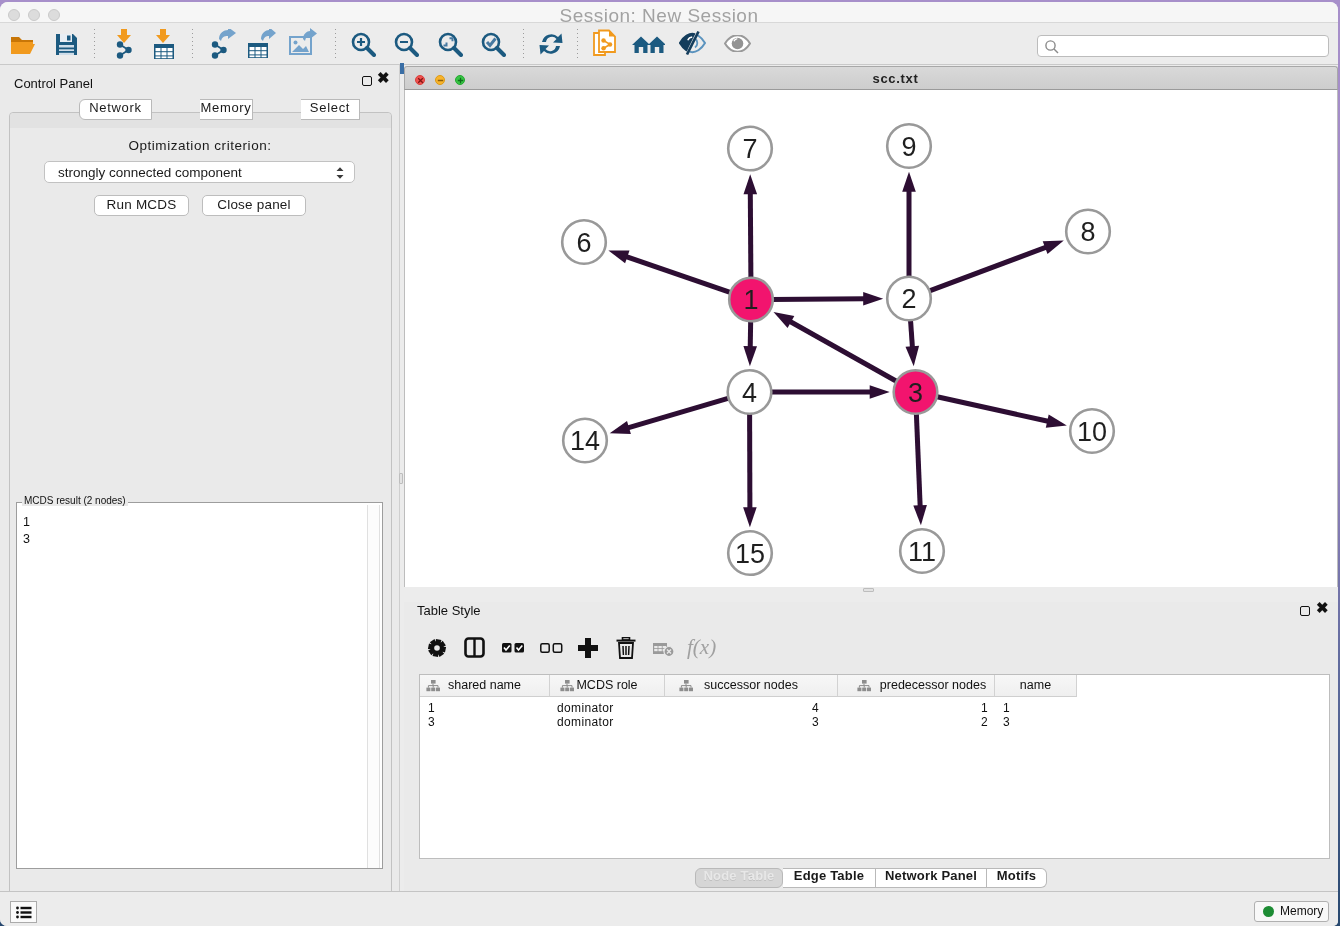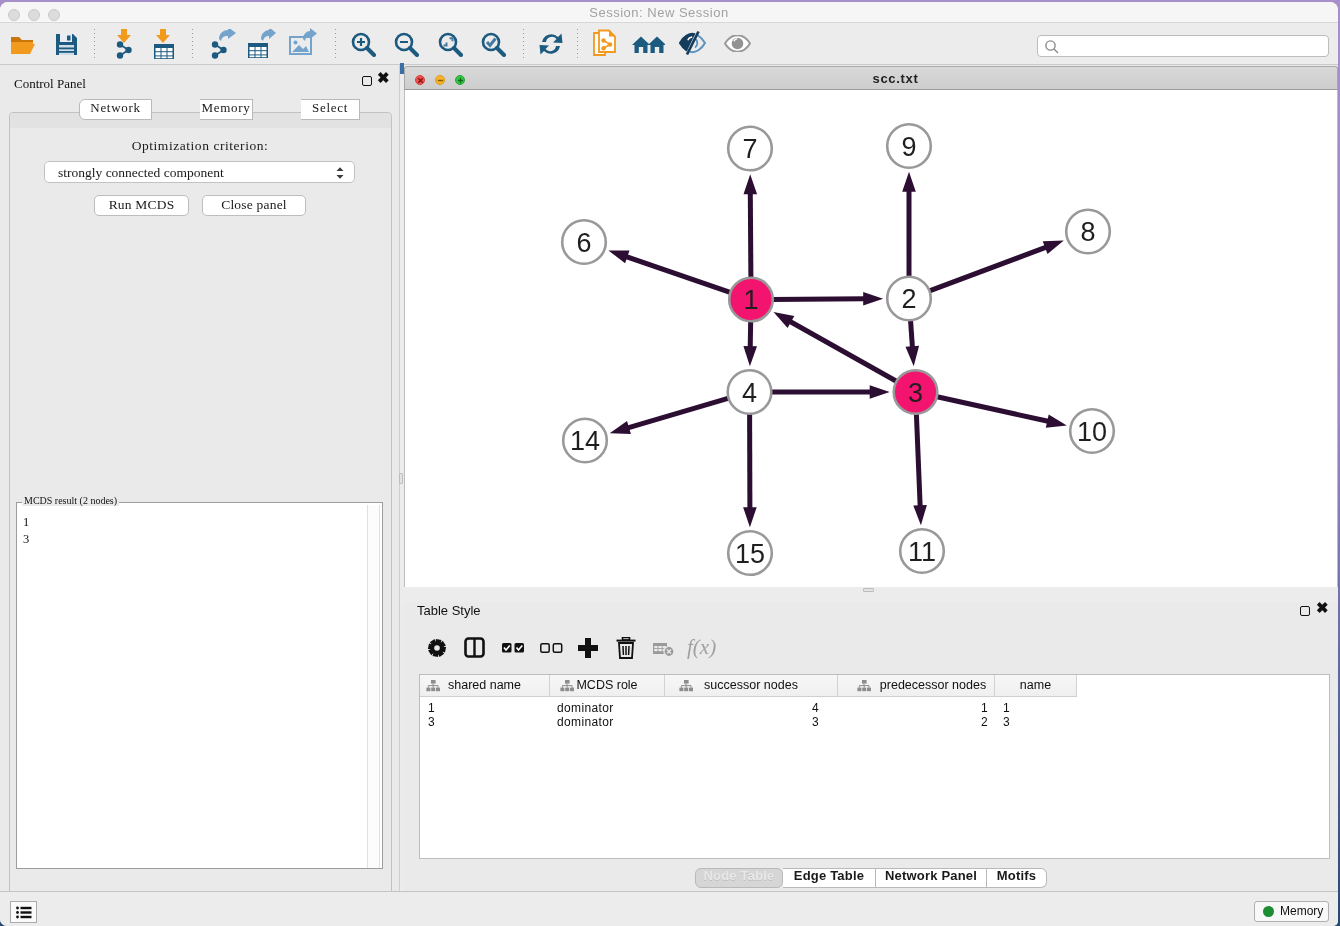--- a/index.html
+++ b/index.html
@@ -2,28 +2,28 @@
 <html><head>
 <meta charset="utf-8">
 <style>
 * { margin:0; padding:0; box-sizing:border-box; }
 html,body { width:1340px; height:926px; overflow:hidden; }
 body { font-family:"Liberation Sans", sans-serif; background:linear-gradient(180deg,#a78fca 0%,#9d87c4 45%,#5a6899 75%,#27486f 100%); position:relative; }
 #win { position:absolute; left:0; top:2px; width:1338px; height:924px; background:#ececec; border-radius:8px 8px 5px 7px; overflow:hidden; }
 
 #titlebar { position:absolute; left:0; top:0; width:100%; height:21px; background:#f6f6f6; border-bottom:1px solid #d8d8d8; }
 .tl { position:absolute; top:6.5px; width:12px; height:12px; border-radius:50%; background:#dcdcdc; border:1px solid #c9c9c9; }
-#wtitle { position:absolute; top:3px; width:100%; text-align:center; font-size:13px; letter-spacing:0.5px; color:#a2a2a2; padding-right:20px; box-sizing:border-box; }
+#wtitle { position:absolute; top:3px; width:100%; text-align:center; font-size:19px; letter-spacing:0.5px; color:#a2a2a2; padding-right:20px; box-sizing:border-box; }
 
 #toolbar { position:absolute; left:0; top:22px; width:100%; height:41px; background:#ececec; border-bottom:1px solid #c9c9c9; }
 .sep { position:absolute; top:5px; height:31px; width:1px; background-image:linear-gradient(#9c9c9c 34%, rgba(0,0,0,0) 0%); background-size:1px 4px; }
 .ticon { position:absolute; top:7px; }
 #searchbox { position:absolute; left:1037px; top:11px; width:292px; height:22px; background:#fff; border:1px solid #bcbcbc; border-radius:4px; }
 
-#cpanel { position:absolute; left:0; top:63px; width:400px; height:826px; background:#eaeaea; border-right:1px solid #cfcfcf;font-family:Liberation Serif, serif; }
+#cpanel { position:absolute; left:0; top:63px; width:400px; height:826px; background:#eaeaea; border-right:1px solid #cfcfcf; }
 #cphead { position:absolute; left:0; top:0; width:100%; height:34px; }
 #cphead .ptitle { position:absolute; left:14px; top:11px; font-size:13px; color:#111; }
 .sqicon { position:absolute; width:10px; height:10px; border:1.6px solid #111; border-radius:2px; }
 .xicon { position:absolute; font-size:15px; font-weight:bold; color:#111; }
 #tabpane { position:absolute; left:9px; top:47px; width:383px; height:821px; border:1px solid #c2c2c2; border-radius:4px; background:#eaeaea; }
 #tabpane .tabtop { position:absolute; left:0; top:0; width:100%; height:15px; background:#e2e2e2; border-radius:4px 4px 0 0; }
 #cptabs { position:absolute; left:79px; top:34px; height:21px; display:flex;gap:48px; }
 .tab { height:21px; border:1px solid #b9b9b9; border-left:none; background:#fff; font-size:13px; letter-spacing:0.7px; color:#1a1a1a; text-align:center; line-height:15px; }
 .tab.first { border-left:1px solid #b9b9b9; border-radius:6px 0 0 6px; }
 .tab.sel { background:#d4d4d4; color:#ededed; border-radius:0 6px 6px 0; border-color:#b0b0b0; text-shadow:0 1px 0 #bbb; }

